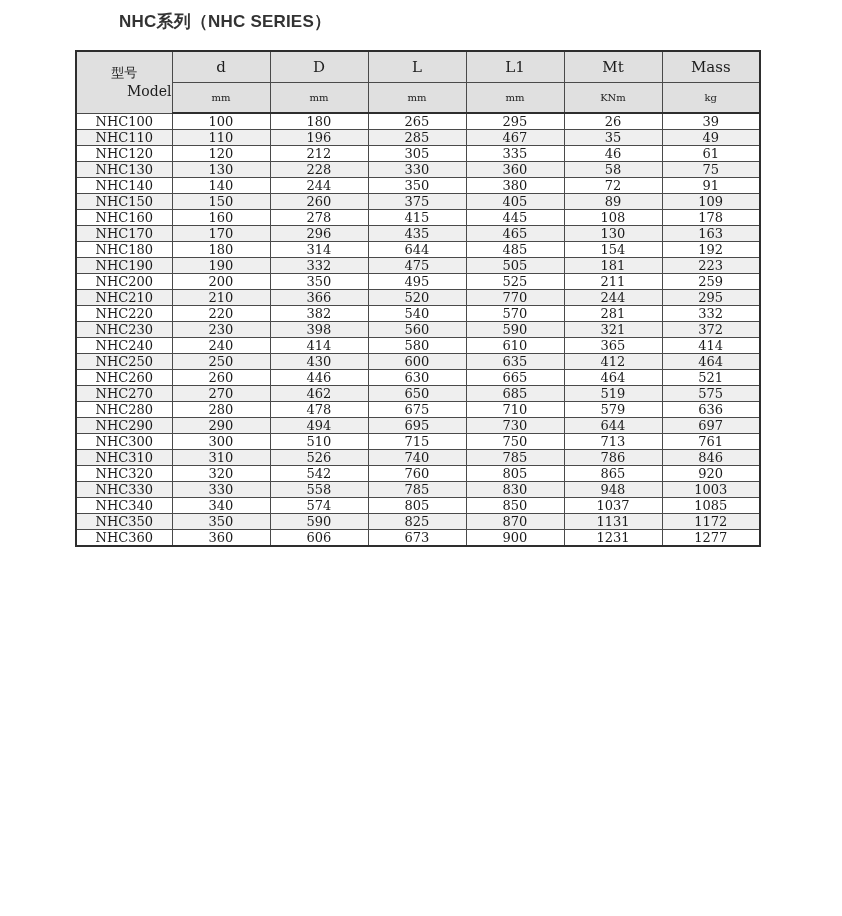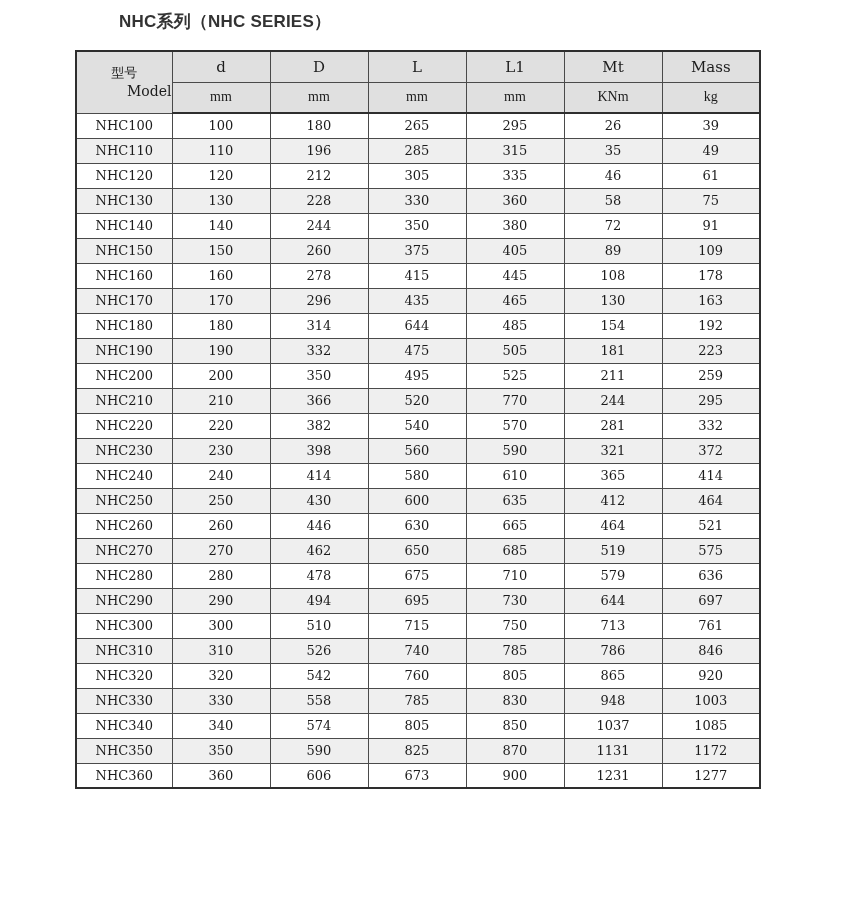--- a/index.html
+++ b/index.html
@@ -52,28 +52,28 @@
     overflow: hidden;
     white-space: nowrap;
   }
   .spec-table thead th {
     background: var(--header-bg);
     font-weight: normal;
   }
   .spec-table thead tr { height: 31px; }
   .spec-table thead tr.unit-row th { border-bottom: 2px solid var(--outer-border); }
   .col-name { font-size: 15px; }
-  .col-unit { font-size: 14px; font-family: Liberation Serif, serif; }
+  .col-unit { font-size: 10px; }
   .model-header {
     font-size: 14px;
     line-height: 1.35;
   }
   .model-header .zh { font-size: 13px; display: block; }
   .model-header .en { font-size: 14px; display: block; text-align: right; }
-  .spec-table tbody tr { height: 25px; }
+  .spec-table tbody tr { height: 16px; }
   .spec-table tbody tr.alt td { background: var(--alt-row-bg); }
   .spec-table tbody td {
     font-size: 13px;
     background: #ffffff;
   }
   .spec-table tbody td.model-cell { font-size: 13px; }
 </style>
 </head>
 <body>
 
@@ -119,21 +119,21 @@
         <td class="value-cell">265</td>
         <td class="value-cell">295</td>
         <td class="value-cell">26</td>
         <td class="value-cell">39</td>
       </tr>
       <tr class="alt">
         <td class="model-cell">NHC110</td>
         <td class="value-cell">110</td>
         <td class="value-cell">196</td>
         <td class="value-cell">285</td>
-        <td class="value-cell">315</td>
+        <td class="value-cell">467</td>
         <td class="value-cell">35</td>
         <td class="value-cell">49</td>
       </tr>
       <tr>
         <td class="model-cell">NHC120</td>
         <td class="value-cell">120</td>
         <td class="value-cell">212</td>
         <td class="value-cell">305</td>
         <td class="value-cell">335</td>
         <td class="value-cell">46</td>

